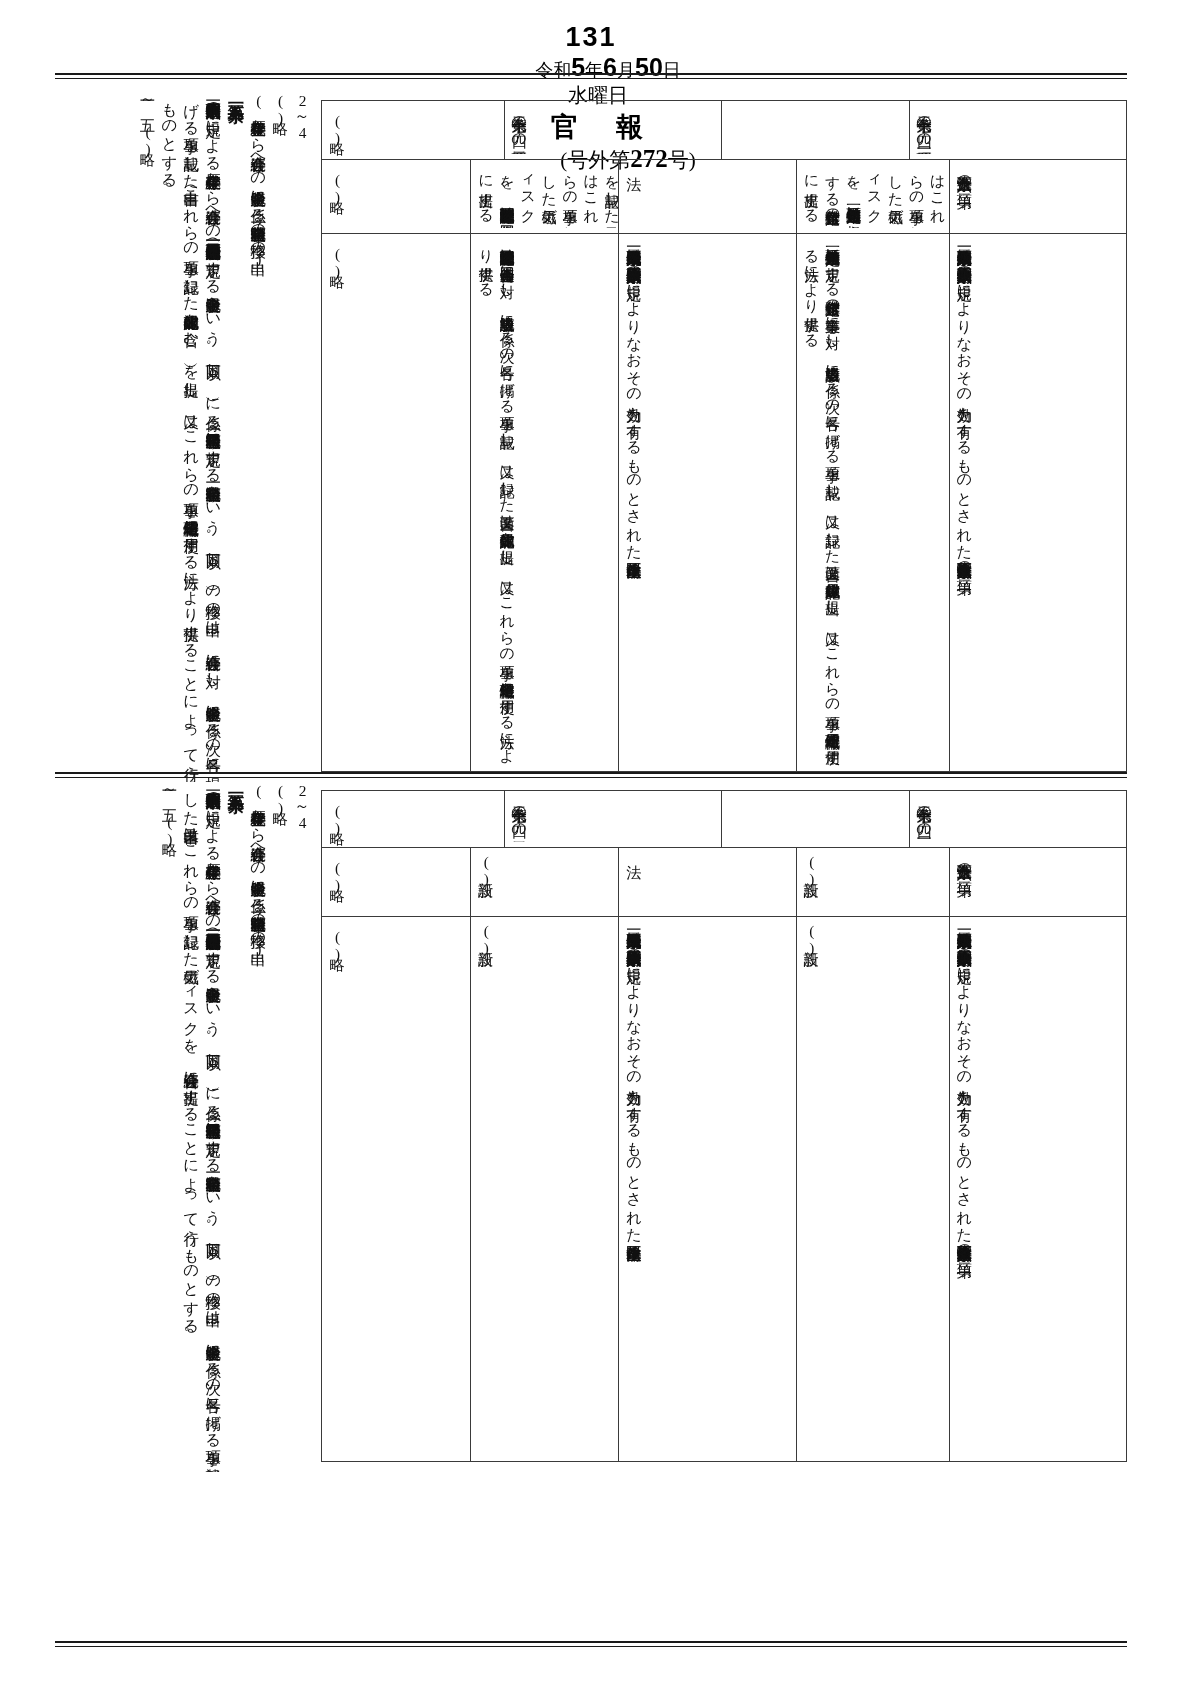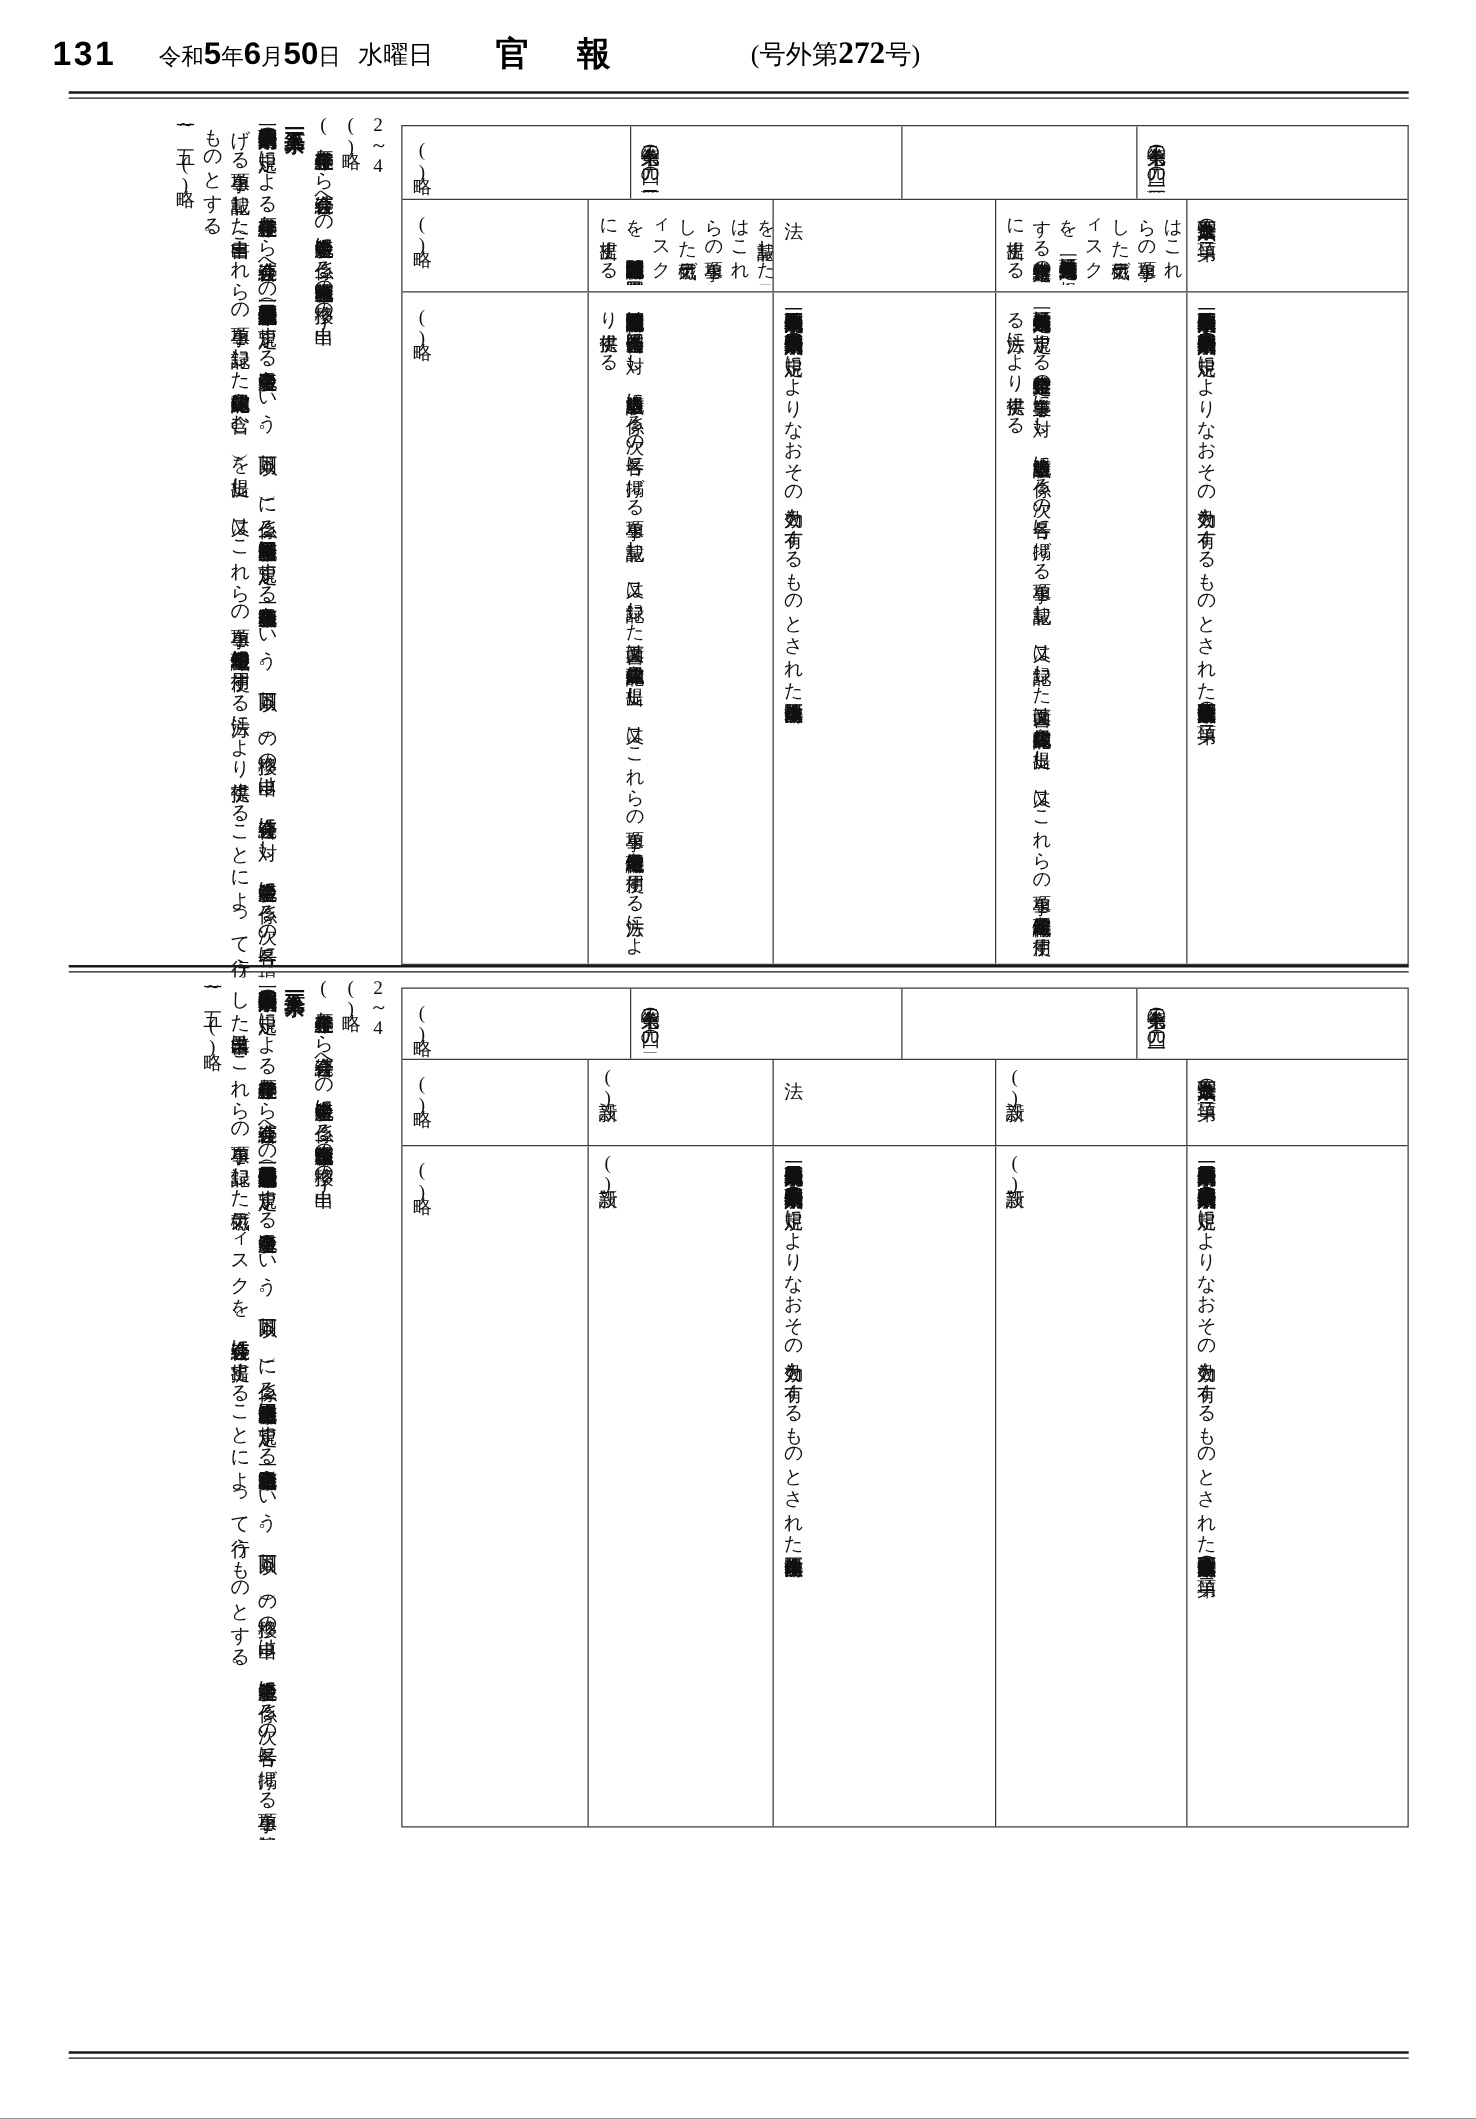--- a/index.html
+++ b/index.html
@@ -24,20 +24,21 @@
   
   .masthead {
     position: absolute;
     left: 42px;
     top: 22px;
     width: 1098px;
     height: 42px;
     display: flex;
     align-items: center;
     white-space: nowrap;
+    flex-direction: column;
   }
   .mh-page-no {
     font-family: "Liberation Sans", "DejaVu Sans", sans-serif;
     font-size: 27px;
     font-weight: 700;
     letter-spacing: 2px;
     color: #000;
   }
   .mh-date {
     font-size: 21px;

